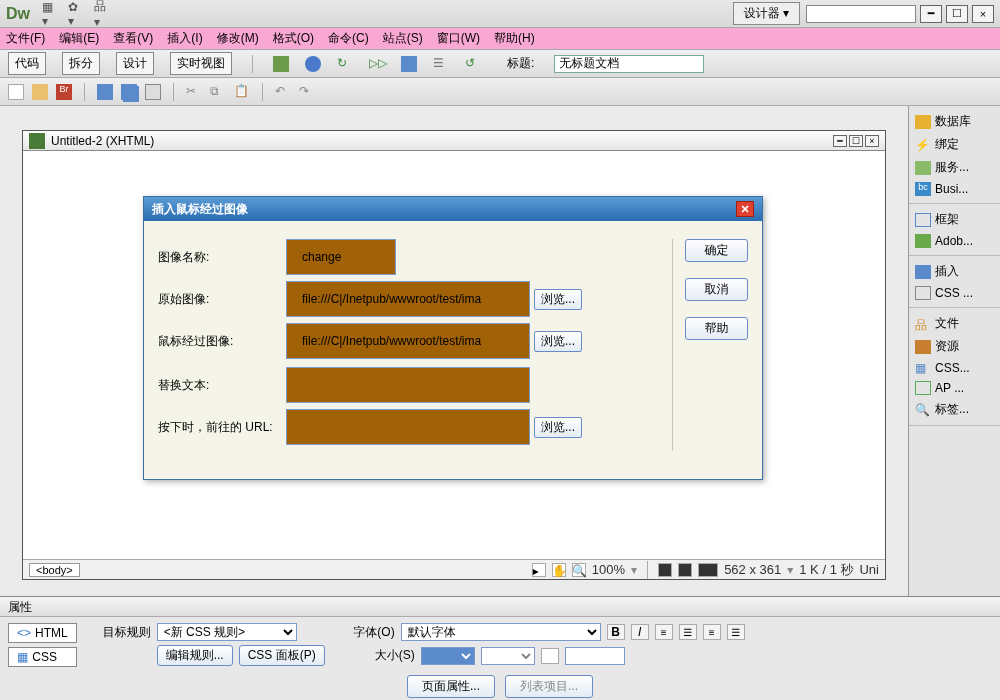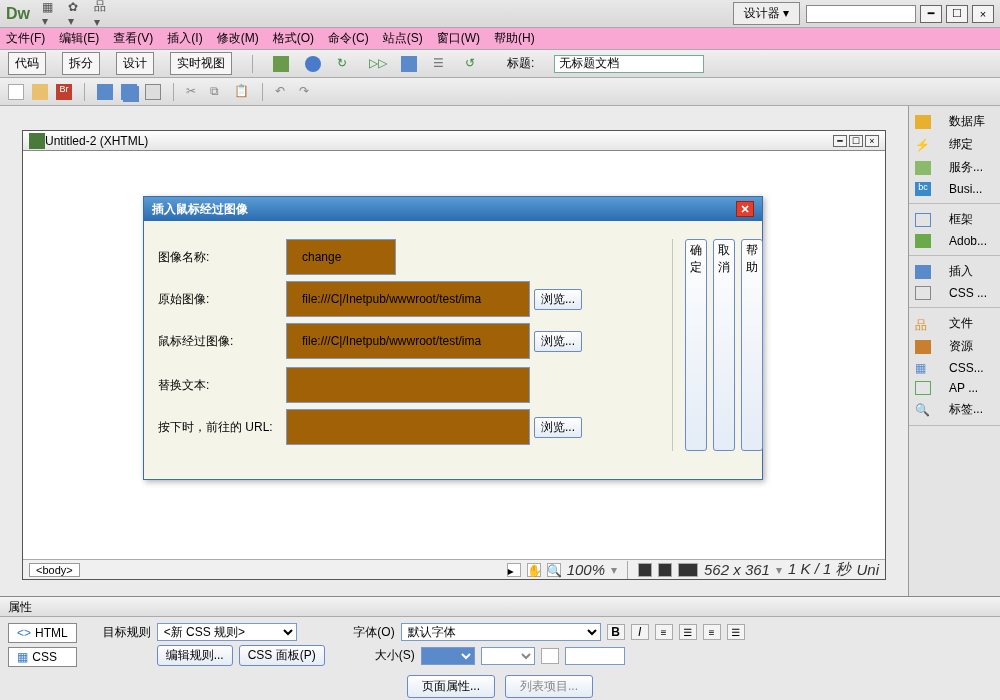--- a/index.html
+++ b/index.html
@@ -17,39 +17,39 @@
 .btn-txt { border: 1px solid #888; background: #f6f6f6; padding: 2px 6px; cursor: default; }
 .sep { width: 1px; height: 18px; background: #aaa; margin: 0 4px; }
 .ico16 { width: 16px; height: 16px; display: inline-block; }
 .toolbar1 .lbl { margin: 0 4px 0 10px; }
 .toolbar1 input { height: 18px; border: 1px solid #7a9; padding: 0 4px; width: 150px; }
 .toolbar2 { height: 28px; background: linear-gradient(#f0f0f0,#dcdcdc); border-bottom: 1px solid #aaa; display: flex; align-items: center; padding: 0 8px; gap: 8px; }
 .midrow { display: flex; height: 490px; }
 .docarea { flex: 1; background: #ebebeb; position: relative; padding: 24px 22px 16px 22px; }
 .rightpanel { width: 92px; background: #e4e4e4; border-left: 1px solid #999; display: flex; flex-direction: column; }
 .panel-sec { border-bottom: 1px solid #bbb; padding: 4px 0; }
-.panel-item { display: flex; align-items: center; padding: 3px 6px; gap: 18px; cursor: default; }
+.panel-item { display: flex; align-items: center; padding: 3px 6px; gap: 4px; cursor: default; }
 .panel-item .pic { width: 16px; height: 14px; }
 .docwin { background: #fff; border: 1px solid #555; height: 100%; display: flex; flex-direction: column; position: relative; }
-.doc-title { height: 20px; background: linear-gradient(#fefefe,#e6e6e6); border-bottom: 1px solid #888; display: flex; align-items: center; padding: 0 6px; }
+.doc-title { height: 20px; background: linear-gradient(#fefefe,#e6e6e6); border-bottom: 1px solid #888; display: flex; align-items: center; padding: 0 6px; gap: 6px; }
 .doc-title .wb { margin-left: auto; display: flex; gap: 2px; }
 .doc-title .wb span { width: 14px; height: 12px; border: 1px solid #666; background: #f4f4f4; font-size: 9px; display: flex; align-items: center; justify-content: center; }
 .doc-body { flex: 1; background: #fff; }
 .doc-status { height: 20px; border-top: 1px solid #aaa; display: flex; align-items: center; padding: 0 6px; gap: 6px; background: #f0f0f0; }
 .doc-status .tag { border: 1px solid #999; padding: 0 6px; background: #fff; font-size: 11px; }
 .doc-status .spacer { flex: 1; }
 .doc-status .tiny { width: 14px; height: 14px; border: 1px solid #aaa; background: #fff; }
-.doc-status .val { font-size: 15px; color: #333; font-style: italic; }
+.doc-status .val { font-size: 13px; color: #333; }
 .modal { position: absolute; left: 143px; top: 90px; width: 620px; background: #f5f4e8; border: 1px solid #3b6ea5; box-shadow: 2px 2px 6px rgba(0,0,0,.3); }
 .modal-title { height: 24px; background: linear-gradient(#5b9bd5,#2a6cb0); color: #fff; display: flex; align-items: center; padding: 0 8px; font-weight: bold; }
 .modal-title .spacer { flex: 1; }
 .modal-title .close { width: 18px; height: 16px; background: #e04030; border: 1px solid #a02010; color: #fff; display: flex; align-items: center; justify-content: center; font-size: 11px; }
 .modal-body { display: flex; padding: 18px 14px 28px 14px; gap: 12px; }
 .form-col { flex: 1; }
-.btn-col { width: 76px; display: flex; flex-direction: row; gap: 6px; border-left: 1px solid #c8c8b8; padding-left: 12px; }
+.btn-col { width: 76px; display: flex; flex-direction: column; gap: 16px; border-left: 1px solid #c8c8b8; padding-left: 12px; }
 .dlg-btn { border: 1px solid #6a8aca; background: linear-gradient(#fefefe,#e4ecf6); padding: 2px 4px; text-align: center; border-radius: 3px; cursor: default; }
 .frow { display: flex; align-items: center; margin-bottom: 6px; }
 .frow .flab { width: 128px; text-align: left; padding-right: 6px; }
 .frow input[type=text] { height: 36px; border: 1px solid #7a9acb; padding: 0 15px; background: #a16207; }
 .frow .browse { border: 1px solid #6a8aca; background: linear-gradient(#fefefe,#e4ecf6); padding: 1px 6px; margin-left: 4px; border-radius: 2px; }
 .frow .chk { margin-left: 128px; display: flex; align-items: center; gap: 4px; }
 .props { border-top: 1px solid #888; background: #e8e8e8; }
 .props-title { height: 20px; background: linear-gradient(#f4f4f4,#dedede); padding: 2px 8px; border-bottom: 1px solid #aaa; }
 .props-body { display: flex; padding: 6px 8px 2px 8px; gap: 8px; align-items: flex-start; }
 .props-left { display: flex; flex-direction: column; gap: 4px; }

